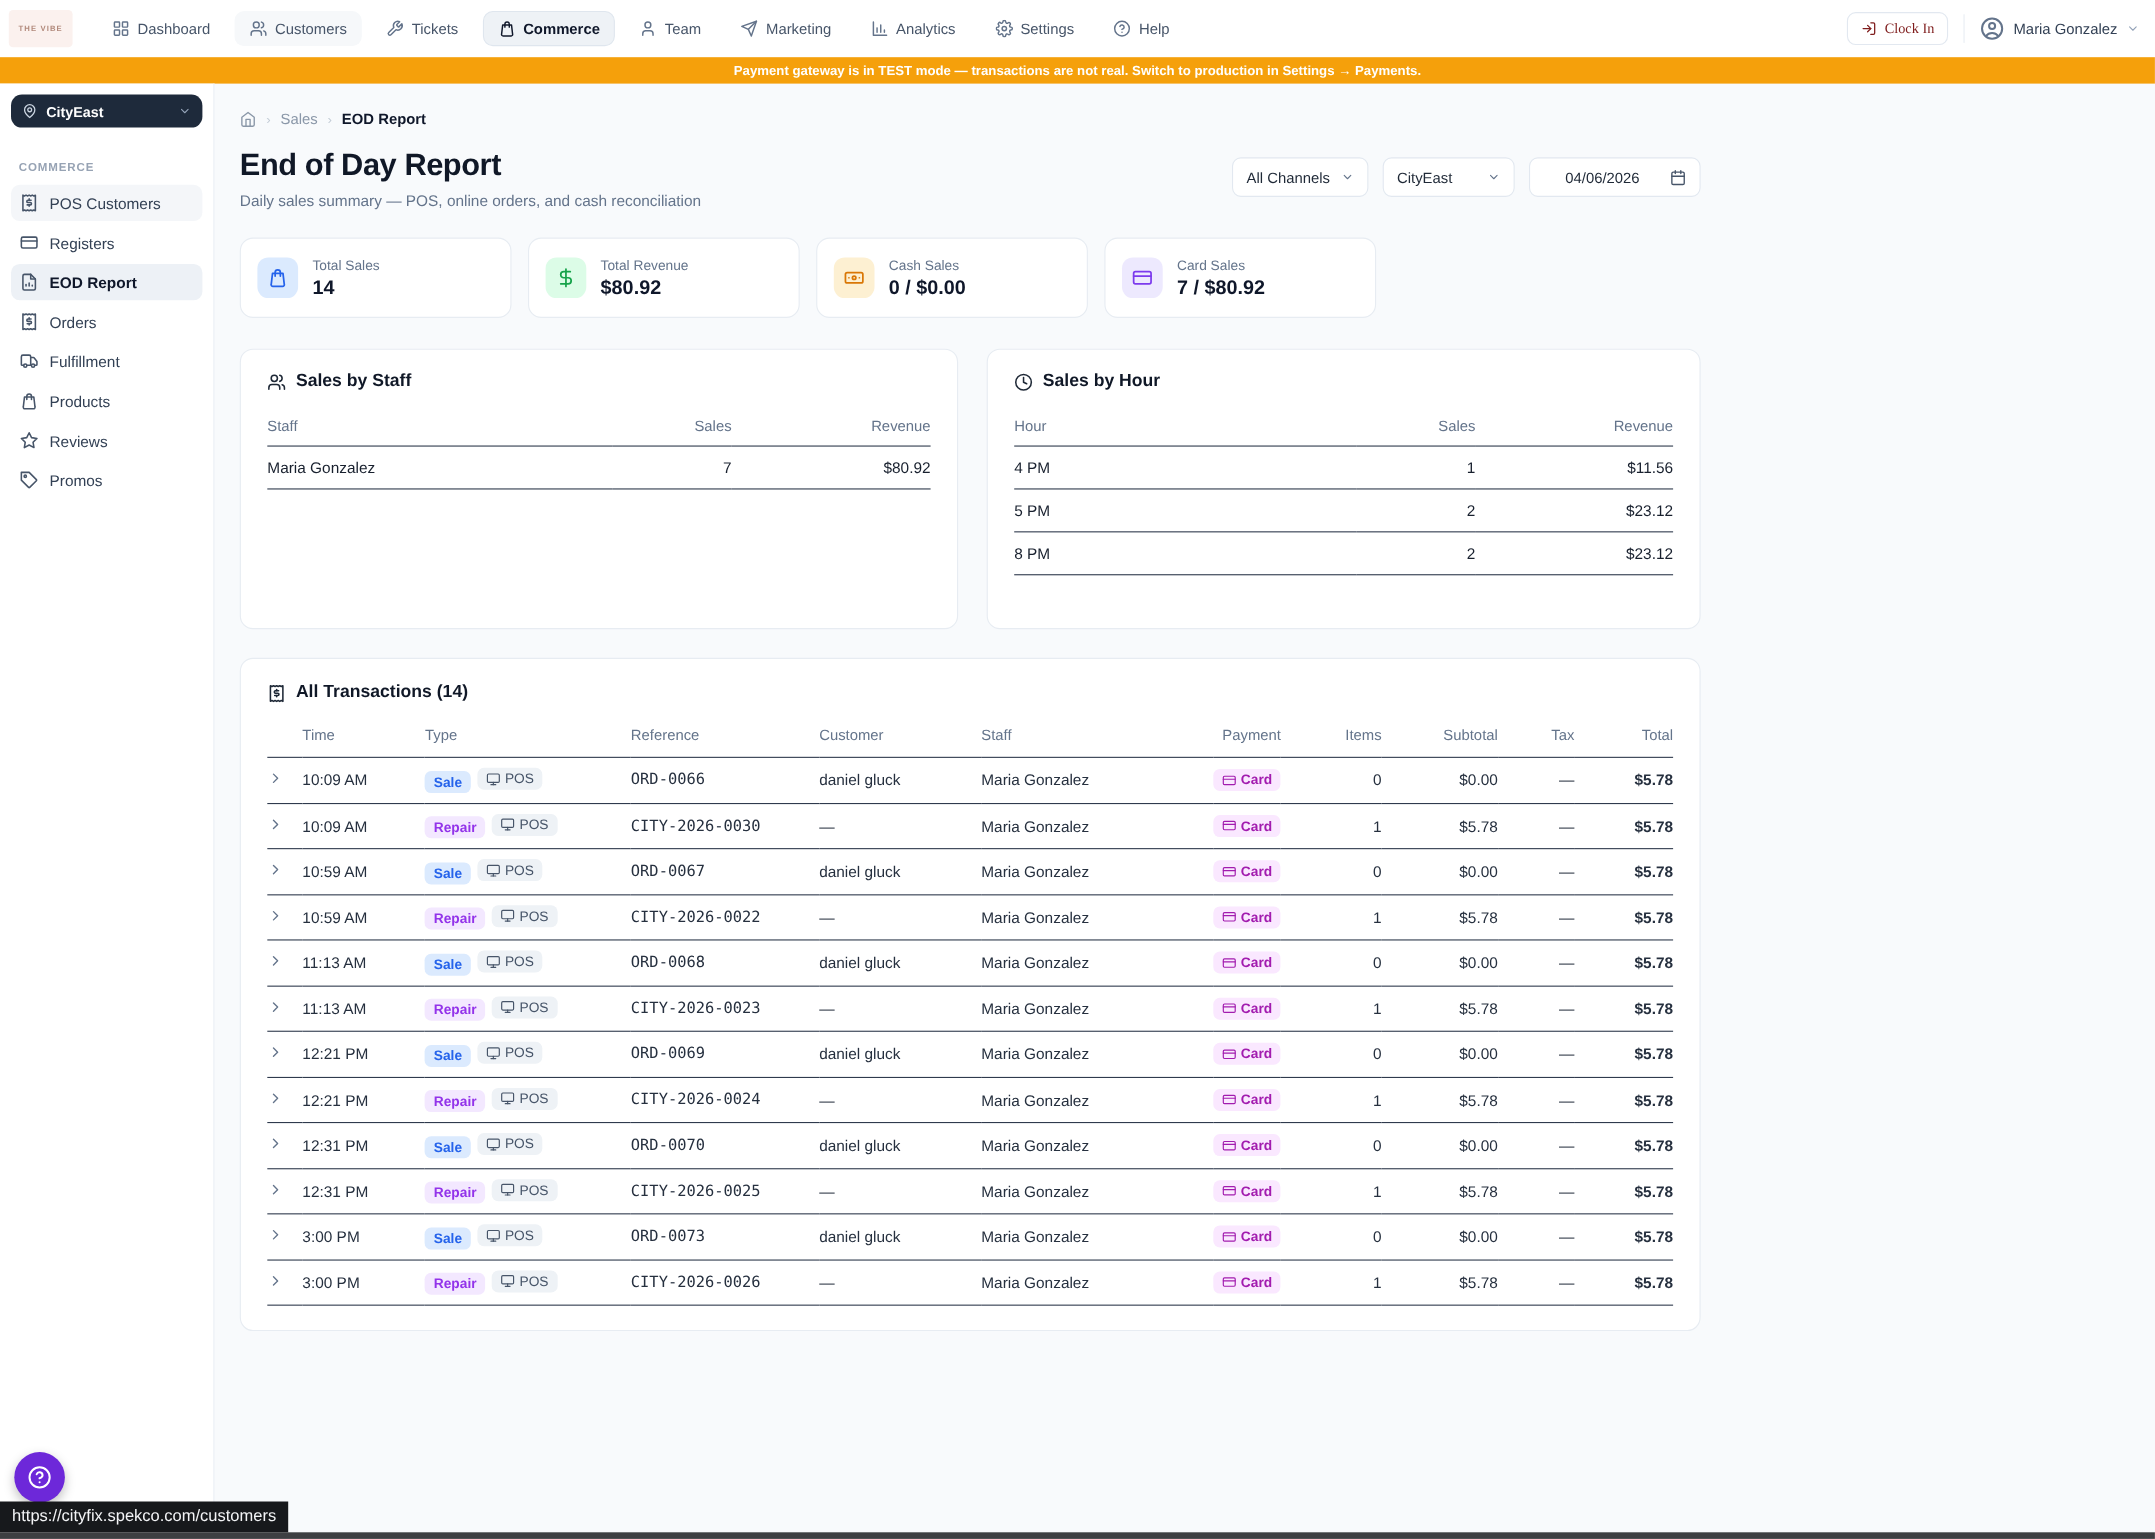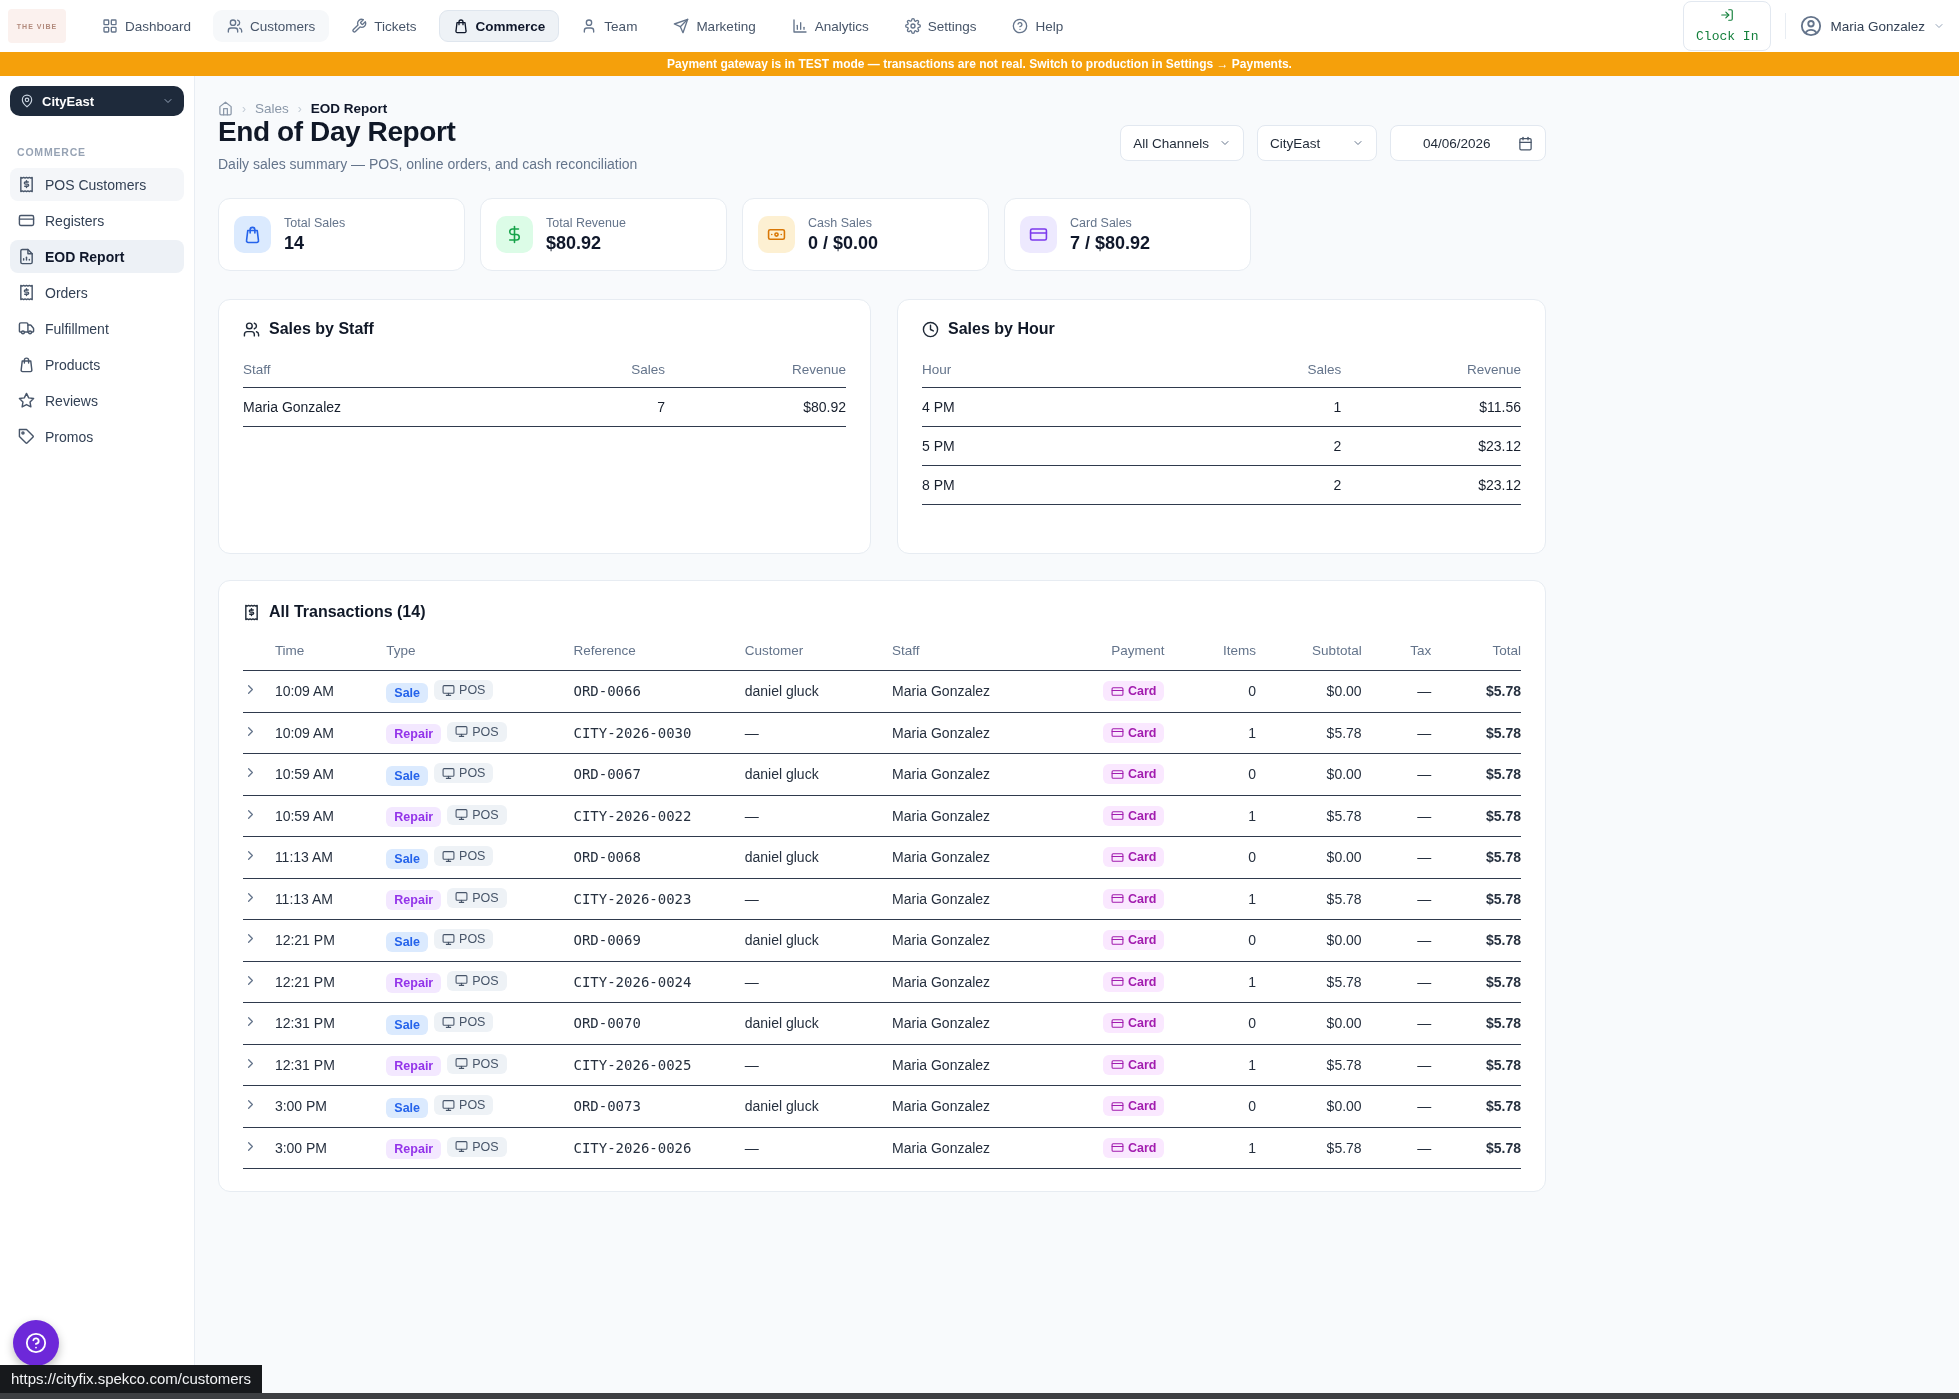--- a/index.html
+++ b/index.html
@@ -12,21 +12,21 @@
   
   .topbar { height:52px; background:#ffffff; display:flex; align-items:center; padding:0 14px 0 8px; }
   .logo { width:58px; height:34px; border-radius:4px; background:#fbf1ee; display:flex; align-items:center; justify-content:center; font-size:7px; letter-spacing:1px; color:#b28a7c; font-weight:bold; margin-right:22px; }
   .nav { display:flex; align-items:center; gap:8px; }
   .nav-item { display:flex; align-items:center; gap:7px; border:1px solid transparent; background:transparent; border-radius:9px; padding:7px 13px; font-family:inherit; font-size:13.5px; color:#475569; cursor:pointer; white-space:nowrap; }
   .nav-item .ic { width:16px; height:16px; color:#64748b; }
   .nav-item.hover { background:#f6f8fa; }
   .nav-item.active { background:#eef2f6; border-color:#dfe6ee; color:#0f172a; font-weight:bold; }
   .nav-item.active .ic { color:#0f172a; }
   .topbar-right { margin-left:auto; display:flex; align-items:center; gap:14px; }
-  .clockin-btn { display:flex; align-items:center; gap:7px; border:1px solid #e2e8f0; background:#fff; border-radius:8px; padding:6px 12px; font-family:Liberation Mono, monospace; font-size:13px; color:#15803d; cursor:pointer;flex-direction:column; }
+  .clockin-btn { display:flex; align-items:center; gap:7px; border:1px solid #e2e8f0; background:#fff; border-radius:8px; padding:6px 12px; font-family:Liberation Serif, serif; font-size:13px; color:#7f1d1d; cursor:pointer; }
   .clockin-btn .ic { width:14px; height:14px; }
   .topbar-divider { width:1px; height:26px; background:#e8edf3; }
   .user-menu { display:flex; align-items:center; gap:8px; font-size:13.5px; color:#334155; cursor:pointer; }
   .user-menu .avatar { width:22px; height:22px; color:#64748b; }
   .user-menu .chev { width:12px; height:12px; color:#94a3b8; }
 
   
   .banner { height:24px; background:#f5a00b; color:#ffffff; font-size:12px; font-weight:bold; display:flex; align-items:center; justify-content:center; }
 
   
@@ -44,21 +44,21 @@
   
   .main { flex:1; padding:25px 0 0 23px; overflow:hidden; }
   .content { width:1328px; }
 
   .breadcrumb { display:flex; align-items:center; gap:9px; font-size:13.5px; color:#8a97a8; }
   .breadcrumb .ic { width:15px; height:15px; color:#8a97a8; cursor:pointer; }
   .crumb { cursor:pointer; }
   .crumb-sep { color:#c3ccd6; font-size:12px; }
   .crumb.current { color:#0f172a; font-weight:bold; cursor:default; }
 
-  .title-row { display:flex; align-items:flex-start; justify-content:space-between; }
+  .title-row { display:flex; align-items:flex-start; justify-content:space-between; margin-top:18px; }
   .page-title { font-size:28px; font-weight:bold; letter-spacing:-0.4px; color:#101827; }
   .page-subtitle { font-size:14px; color:#64748b; margin-top:8px; }
   .filters { display:flex; gap:13px; margin-top:9px; }
   .select-box, .date-box { height:36px; background:#fff; border:1px solid #e2e8f0; border-radius:8px; display:flex; align-items:center; gap:10px; padding:0 12px; font-size:13.5px; color:#1f2937; cursor:pointer; }
   .select-box .chev { width:12px; height:12px; color:#64748b; }
   .date-box { width:156px; justify-content:space-between;padding-left:32px; }
   .date-box .ic { width:15px; height:15px; color:#475569; }
 
   .stats { display:flex; gap:15px; margin-top:26px; }
   .stat-card { width:247px; height:73px; background:#fff; border:1px solid #e7ecf2; border-radius:12px; padding:13px 15px; display:flex; align-items:center; gap:13px; }

